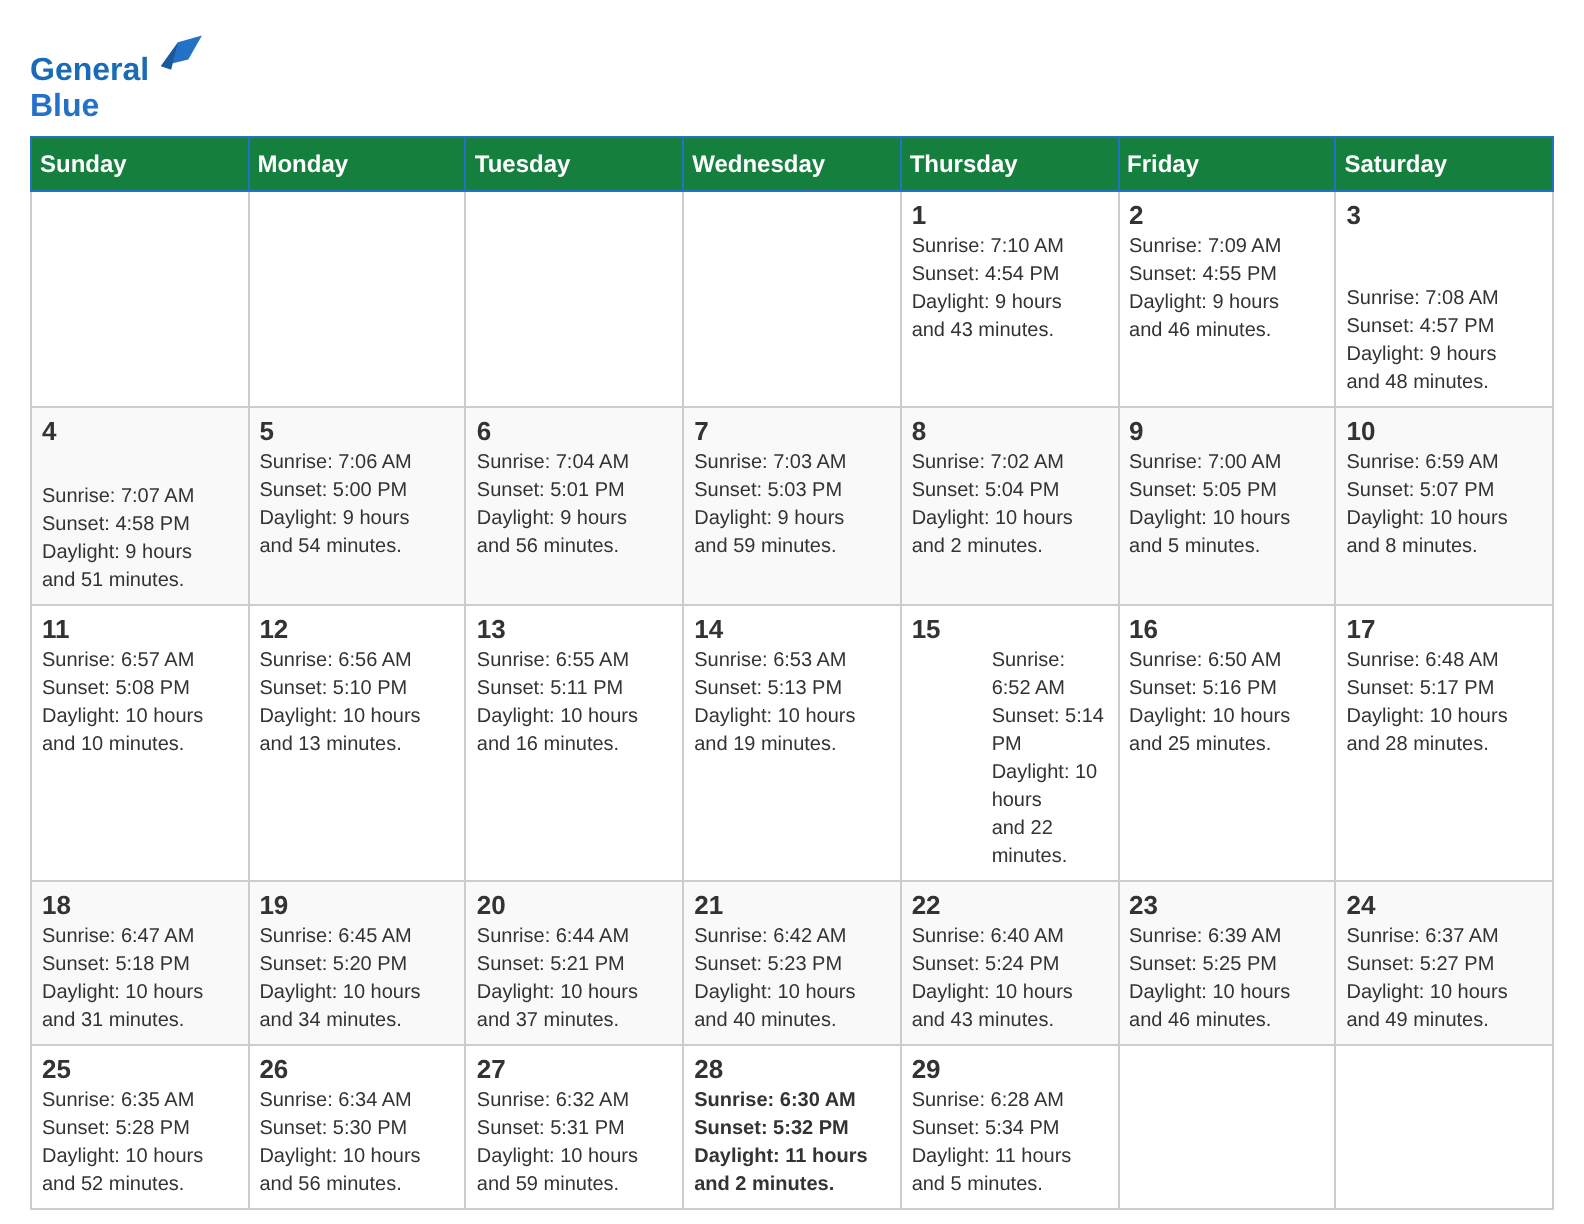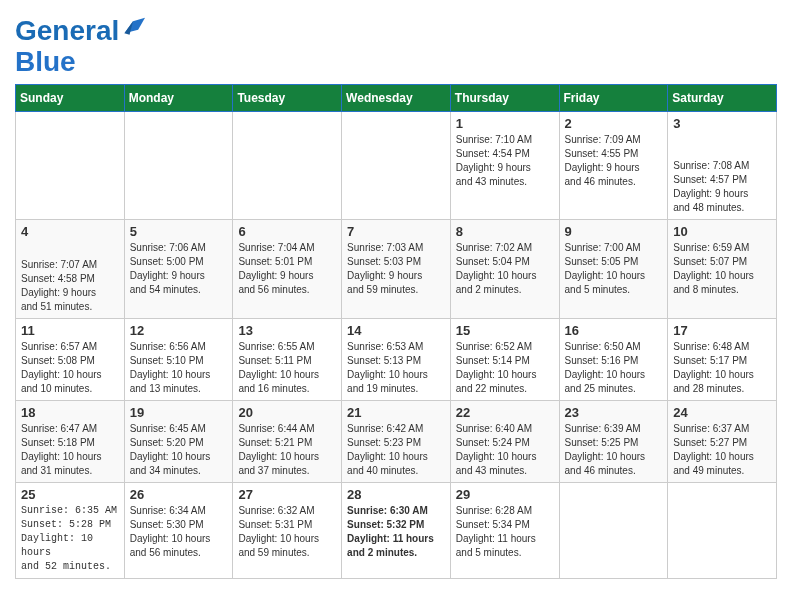--- a/index.html
+++ b/index.html
@@ -15,21 +15,21 @@
       align-items: flex-start;
       justify-content: space-between;
       margin-bottom: 6px;
     }
     .logo {
       display: flex;
       align-items: center;
       margin-top: 6px;
     }
     .logo-text {
-      font-size: 28px;
+      font-size: 16px;
       font-weight: bold;
       color: #333;
       line-height: 1.1;
     }
     .logo-text span {
       color: #1a6bb5;
     }
     .logo-icon {
       width: 24px;
       height: 24px;
@@ -230,21 +230,21 @@
         </td>
         <td>
           <div class="day-num">14</div>
           <div class="day-detail" style="white-space: pre-line;">Sunrise: 6:53 AM
 Sunset: 5:13 PM
 Daylight: 10 hours
 and 19 minutes.</div>
         </td>
         <td>
           <div class="day-num">15</div>
-          <div class="day-detail" style="white-space: pre-line;">Sunrise: 6:52 AM
+          <div class="day-detail" style="white-space: pre-line; margin-left: 40px;">Sunrise: 6:52 AM
 Sunset: 5:14 PM
 Daylight: 10 hours
 and 22 minutes.</div>
         </td>
         <td>
           <div class="day-num">16</div>
           <div class="day-detail" style="white-space: pre-line;">Sunrise: 6:50 AM
 Sunset: 5:16 PM
 Daylight: 10 hours
 and 25 minutes.</div>
@@ -304,21 +304,21 @@
           <div class="day-num">24</div>
           <div class="day-detail" style="white-space: pre-line;">Sunrise: 6:37 AM
 Sunset: 5:27 PM
 Daylight: 10 hours
 and 49 minutes.</div>
         </td>
       </tr>
       <tr>
         <td>
           <div class="day-num">25</div>
-          <div class="day-detail" style="white-space: pre-line; font-family: Liberation Mono, monospace;">Sunrise: 6:35 AM
+          <div class="day-detail" style="white-space: pre-line;">Sunrise: 6:35 AM
 Sunset: 5:28 PM
 Daylight: 10 hours
 and 52 minutes.</div>
         </td>
         <td>
           <div class="day-num">26</div>
           <div class="day-detail" style="white-space: pre-line;">Sunrise: 6:34 AM
 Sunset: 5:30 PM
 Daylight: 10 hours
 and 56 minutes.</div>

